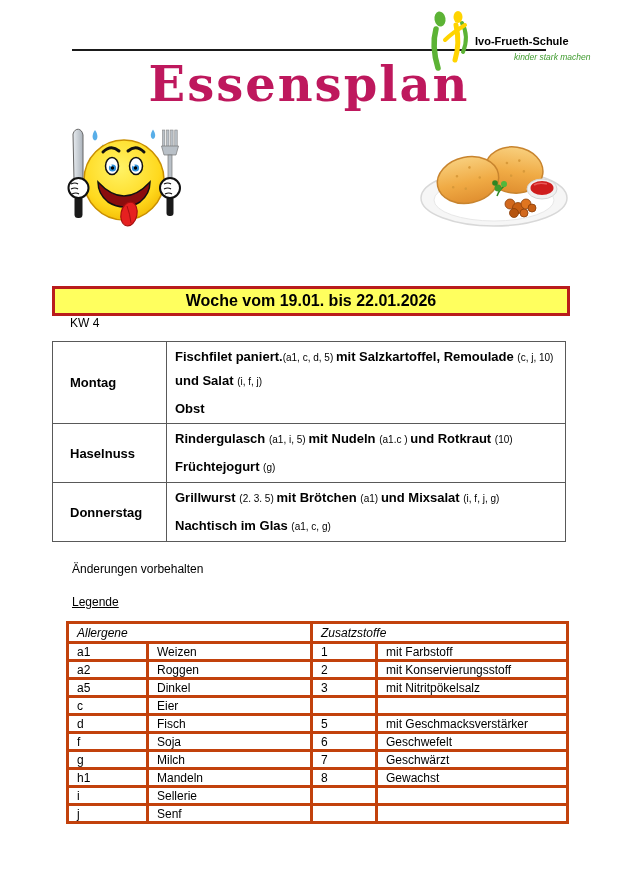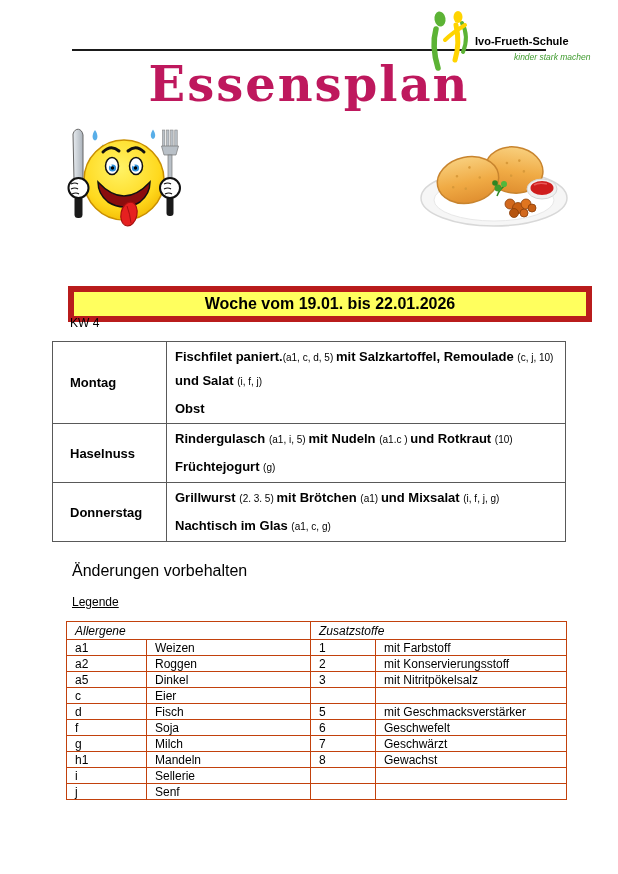--- a/index.html
+++ b/index.html
@@ -17,41 +17,41 @@
   .title{
     position:absolute;left:0;top:56px;width:618px;margin:0;text-align:center;
     font-family:"DejaVu Serif",serif;font-weight:bold;font-size:48px;letter-spacing:2px;color:#be185d;
   }
   
   .smiley{position:absolute;left:58px;top:122px;}
   .plate{position:absolute;left:418px;top:138px;}
   
   .banner{
     position:absolute;left:52px;top:286px;width:512px;height:24px;background:#ffff5e;
-    border:6px solid #b91c1c;text-align:center;line-height:24px;font-size:16px;font-weight:bold;margin-left:16px;
+    border:3px solid #b91c1c;text-align:center;line-height:24px;font-size:16px;font-weight:bold;
   }
   .kw{position:absolute;left:70px;top:316px;font-size:12px;}
   
   .menu{position:absolute;left:52px;top:341px;width:514px;border-collapse:collapse;table-layout:fixed;}
   .menu td{border:1px solid #595959;vertical-align:middle;}
   .menu td.day{width:95px;font-weight:bold;font-size:13px;padding-left:17px;}
   .menu td.meals{padding:3px 6px 3px 8px;}
   .menu tr:nth-child(1) td{height:62px;}
   .menu tr:nth-child(2) td{height:52px;}
   .menu tr:nth-child(3) td{height:51px;}
   .menu tr:nth-child(4) td{height:52px;}
   .meals p{margin:0;line-height:22px;}
   .meals p + p{margin-top:4px;}
   .dish{font-weight:bold;font-size:13px;}
   .code{font-weight:normal;font-size:10px;}
-  .note{position:absolute;left:72px;top:562px;font-size:16px;}
+  .note{position:absolute;left:72px;top:562px;font-size:12px;}
   .legend-heading{position:absolute;left:72px;top:595px;font-size:12px;text-decoration:underline;}
   
   .legend{position:absolute;left:66px;top:621px;width:500px;border-collapse:collapse;table-layout:fixed;font-size:12px;}
-  .legend th,.legend td{border:1px solid #c2410c;padding:0 8px;text-align:left;height:15px;line-height:14px;font-weight:normal;overflow:hidden;white-space:nowrap;}
+  .legend th,.legend td{border:3px solid #c2410c;padding:0 8px;text-align:left;height:15px;line-height:14px;font-weight:normal;overflow:hidden;white-space:nowrap;}
   .legend th{font-style:italic;height:17px;}
 </style>
 </head>
 <body>
 
 <div class="page">
 
   <div class="top-rule"></div>
 
   <div class="logo">

